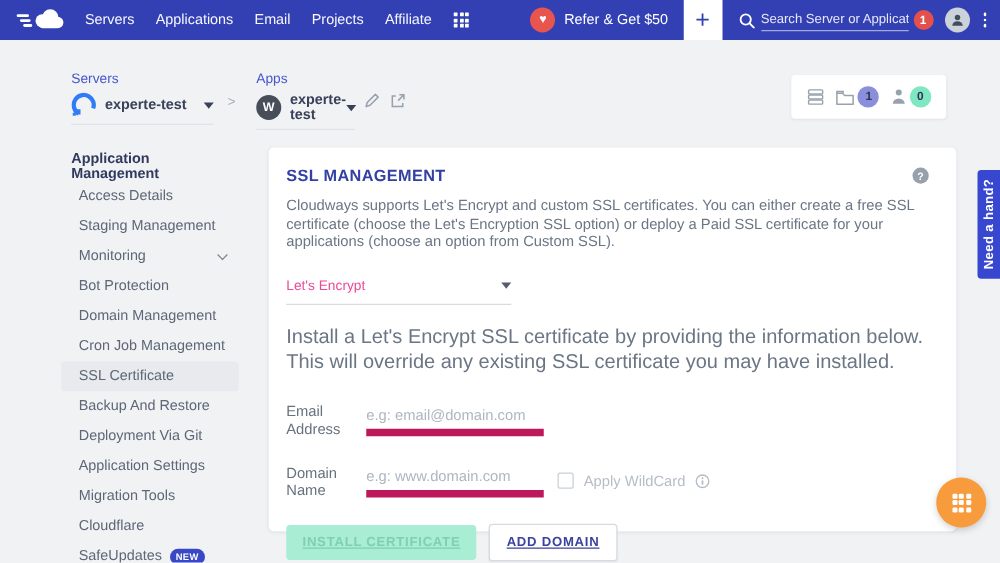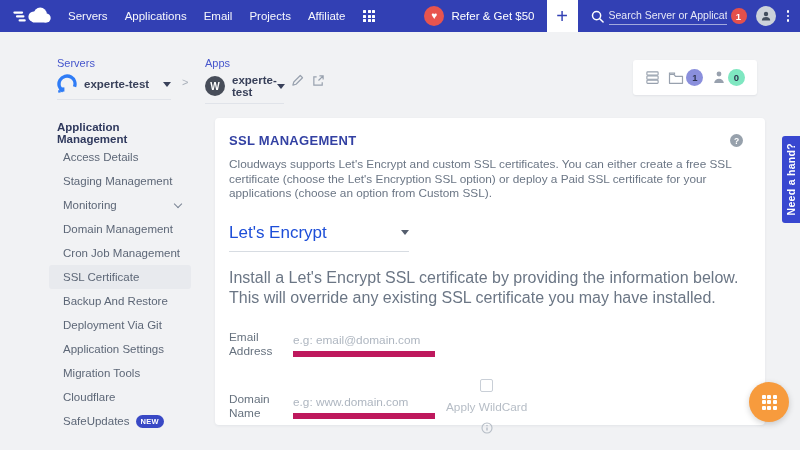--- a/index.html
+++ b/index.html
@@ -81,29 +81,29 @@
   .new-badge{ margin-left:6px; background:var(--new_badge_bg,#3949c5); color:#fff; font-size:7.5px;
     font-weight:bold; padding:2px 5px; border-radius:8px; letter-spacing:.3px; }
 
   
   .card{ position:absolute; left:195px; top:118px; width:550px; height:307px; background:#fff;
     border-radius:4px; box-shadow:0 1px 3px rgba(40,50,80,.07); padding:15px 14px;margin-left:20px; }
   .card-title{ font-size:13px; font-weight:bold; color:var(--heading_blue,#3341a3); letter-spacing:.3px; }
   .card-desc{ margin-top:9px; width:508px; font-size:11.8px; line-height:1.24; color:#6b7685; }
   .select{ margin-top:22px; width:180px; display:flex; align-items:center;
     border-bottom:1px solid #d7dce2; padding-bottom:8px; cursor:pointer; }
-  .select-value{ font-size:17px; color:#1d4ed8; }
+  .select-value{ font-size:11px; color:#ec4899; }
   .select .caret{ border-top-color:#555e6e; }
   .card-note{ margin-top:16px; width:532px; font-size:16px; line-height:1.28; color:#6b7685; }
   .form-row{ margin-top:21px; display:flex; align-items:center; }
   .form-label{ width:64px; font-size:11.8px; color:#67727f; flex:0 0 auto; }
   .line-input{ width:142px; border:none; outline:none; border-bottom:6px solid #be185d;
     font-size:11.8px; color:#39415a; padding:2px 0 4px 0; font-family:"Liberation Sans",sans-serif; background:transparent; }
   .line-input::placeholder{ color:#aeb6c0; }
-  .wildcard{ display:flex; align-items:center; gap:8px; margin-left:11px;flex-direction:column; }
+  .wildcard{ display:flex; align-items:center; gap:8px; margin-left:11px; }
   .checkbox{ width:13px; height:13px; border:1px solid #c9cfd7; border-radius:2px; background:#fff; cursor:pointer; }
   .wildcard-label{ font-size:11.8px; color:#b6bdc6; }
   .btn-row{ margin-top:20px; display:flex; gap:10px; align-items:center; }
   .btn{ font-size:10.5px; font-weight:bold; letter-spacing:.6px; border-radius:3px;
     padding:8px 13px; border:none; font-family:"Liberation Sans",sans-serif;text-decoration:underline; }
   .btn-install{ background:var(--mint_button_bg,#a9edd4); color:var(--mint_button_text,#7fcfb2); cursor:default; }
   .btn-add{ background:#fff; color:#3b439f; border:1px solid #d6dbe1; cursor:pointer;
     box-shadow:0 1px 1px rgba(40,50,80,.05); }
   .help-icon{ position:absolute; right:22px; top:16px; width:13px; height:13px; border-radius:50%;
     background:#97a1ac; color:#fff; font-size:8.5px; font-weight:bold;
@@ -262,20 +262,23 @@
         <span>Access Details</span>
       </div>
       <div class="side-item">
         <span>Staging Management</span>
       </div>
       <div class="side-item">
         <span>Monitoring</span>
         <span class="chev"></span>
       </div>
       <div class="side-item">
+        <span>Bot Protection</span>
+      </div>
+      <div class="side-item">
         <span>Domain Management</span>
       </div>
       <div class="side-item">
         <span>Cron Job Management</span>
       </div>
       <div class="side-item selected">
         <span>SSL Certificate</span>
       </div>
       <div class="side-item">
         <span>Backup And Restore</span>

